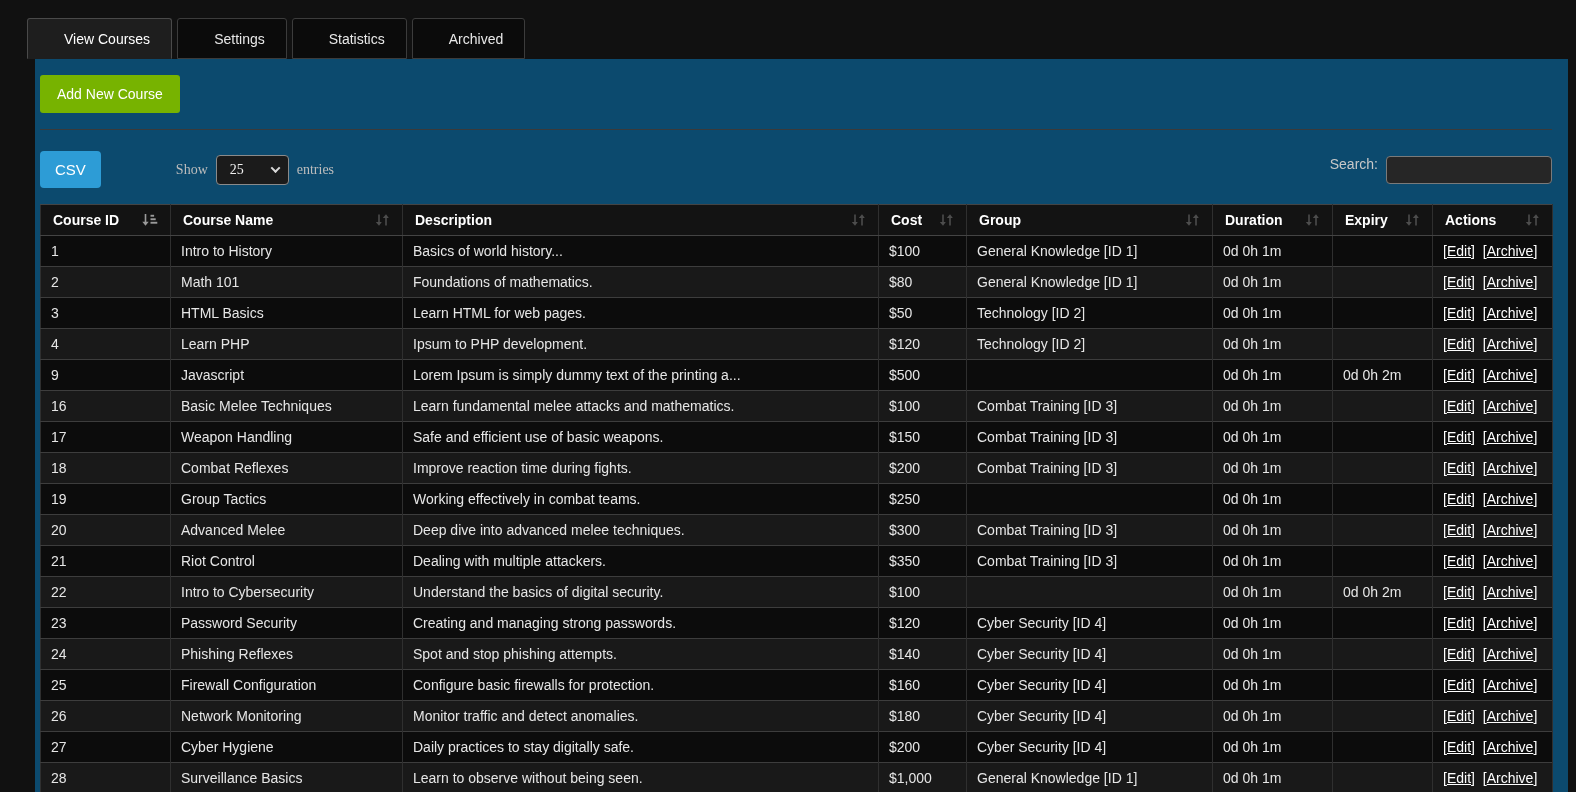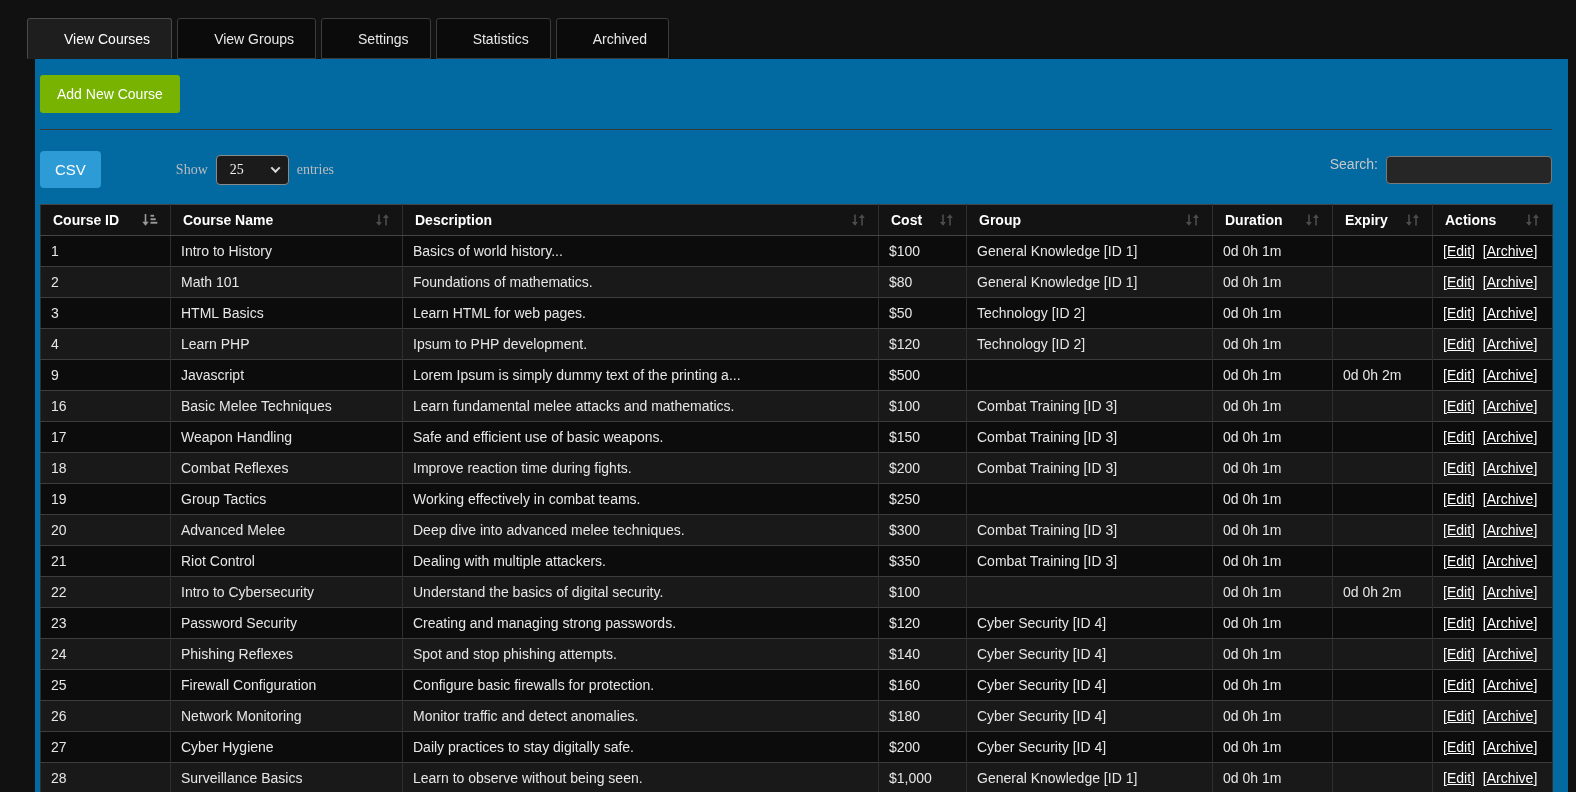--- a/index.html
+++ b/index.html
@@ -30,21 +30,21 @@
   .tab.active {
     background: #1e1e1e;
     border-color: #4a4a4a;
     border-bottom-color: #1e1e1e;
     color: #ffffff;
   }
 
   
   .panel {
     margin: 0 8px 10px 35px;
-    background: #0369a1;
+    background: #0c4a6e;
     height: 733px;
     padding: 16px 16px 0 5px;
     overflow: hidden;
   }
 
   .btn-add {
     display: inline-block;
     background: var(--green, #77b300);
     color: #ffffff;
     border: none;
@@ -177,21 +177,20 @@
   td.actions a .u { text-decoration: underline; }
   td.actions a + a { margin-left: 4px; }
 </style>
 </head>
 <body>
 
 <div class="screen" data-interactable="false">
 
   <div class="tabs" id="tabs" data-interactable="false">
       <div class="tab active" data-interactable="true">View Courses</div>
-      <div class="tab" data-interactable="true">View Groups</div>
       <div class="tab" data-interactable="true">Settings</div>
       <div class="tab" data-interactable="true">Statistics</div>
       <div class="tab" data-interactable="true">Archived</div>
     </div>
 
   <div class="panel" data-interactable="false">
 
     <button class="btn-add" data-interactable="true">Add New Course</button>
 
     <div class="divider" data-interactable="false"></div>

